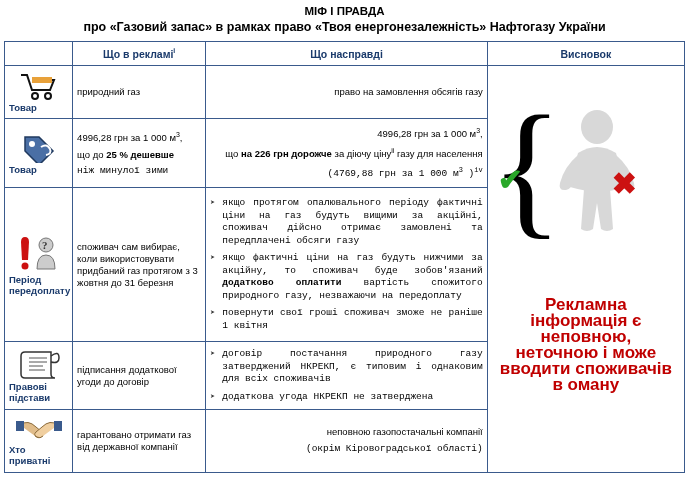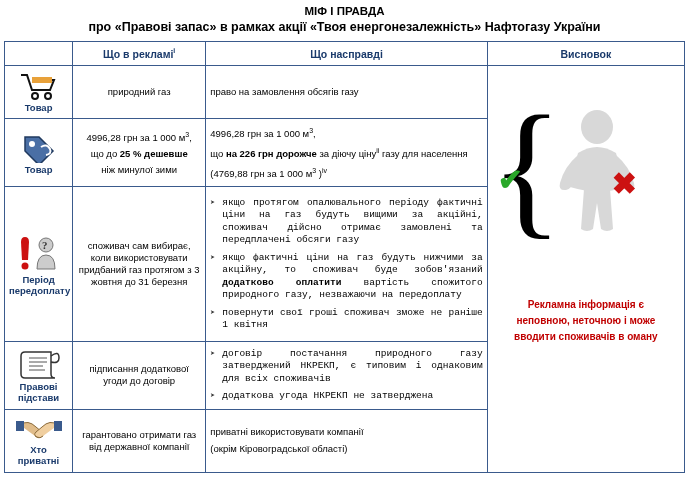--- a/index.html
+++ b/index.html
@@ -54,47 +54,46 @@
     background: #ffffff;
     height: 17px;
     padding: 2px 2px;
   }
   .col-icon { width: 68px; }
   .col-ad   { width: 133px; }
   .col-real { width: 281px; }
   .col-concl{ width: 197px; }
 
   .icon-cell {
-    text-align: center;
+    text-align: left;
     font-size: 9.5px;
     font-weight: bold;
     color: #1a3a6b;
     line-height: 11px;
     padding: 2px 1px 3px 1px;
   }
   .icon-art {
     display: block;
     margin: 0 auto 1px auto;
   }
   .cell-ad {
     font-size: 9.5px;
     line-height: 12px;
-    text-align: center;
     color: #000;
   }
   .cell-real {
     font-size: 9.5px;
     line-height: 12.5px;
     color: #000;
   }
-  .cell-real.center { text-align: left; }
+  .cell-real.center { text-align: right; }
   .b { font-weight: bold; }
   .sup { font-size: 7px; vertical-align: super; }
   .p-line { margin: 0 0 4px 0; }
-  .p-line:last-child { margin-bottom: 0; }
+  .p-line:last-child { margin-bottom: 0; font-family: Liberation Mono, monospace; }
   .bullet {
     position: relative;
     padding-left: 12px;
     margin: 0 0 5px 0;
     text-align: justify;
     font-family: Liberation Mono, monospace;
   }
   .bullet:last-child { margin-bottom: 0; }
   .bullet::before {
     content: "\27A4";
@@ -131,21 +130,21 @@
     top: 36px;
     width: 110px;
     height: 130px;
   }
   .concl-text {
     position: absolute;
     left: 8px;
     right: 8px;
     top: 228px;
     text-align: center;
-    font-size: 10px;
+    font-size: 17px;
     font-weight: bold;
     color: #c00000;
     line-height: 16px;
   }
   .tick {
     position: absolute;
     left: 6px;
     top: 96px;
     font-size: 30px;
     color: #2aa82a;
@@ -162,21 +161,21 @@
     line-height: 30px;
   }
 </style>
 </head>
 <body>
 
 <div class="page">
 
   <div class="title-block">
     <div class="title-line1">МІФ І ПРАВДА</div>
-    <div class="title-line2">про «Правові запас» в рамках акції «Твоя енергонезалежність» Нафтогазу України</div>
+    <div class="title-line2">про «Газовий запас» в рамках право «Твоя енергонезалежність» Нафтогазу України</div>
   </div>
 
   <table class="myth">
     <colgroup>
       <col class="col-icon">
       <col class="col-ad">
       <col class="col-real">
       <col class="col-concl">
     </colgroup>
     <tbody>
@@ -282,19 +281,19 @@
         <svg class="icon-art" width="46" height="28" viewBox="0 0 46 28">
           <path d="M4 10 q8 -6 16 2 l6 5 q3 3 -1 5 q-3 2 -6 -1" fill="#e0bc8a" stroke="#8a6a3a" stroke-width="1"></path>
           <path d="M42 10 q-8 -6 -16 2 l-6 5 q-3 3 1 5 q3 2 6 -1" fill="#f0cfa0" stroke="#8a6a3a" stroke-width="1"></path>
           <rect x="0" y="6" width="8" height="10" fill="#3a5a8c"></rect>
           <rect x="38" y="6" width="8" height="10" fill="#3a5a8c"></rect>
         </svg>
         <span>Хто приватні</span>
       </td>
       <td class="cell-ad">гарантовано отримати газ від державної компанії</td>
       <td class="cell-real center">
-        <p class="p-line">приватні використовувати компанії</p>
+        <p class="p-line">неповною газопостачальні компанії</p>
         <p class="p-line">(окрім Кіровоградської області)</p>
       </td>
     </tr>
   </tbody>
     </table>
 </div>
 
 </body></html>

